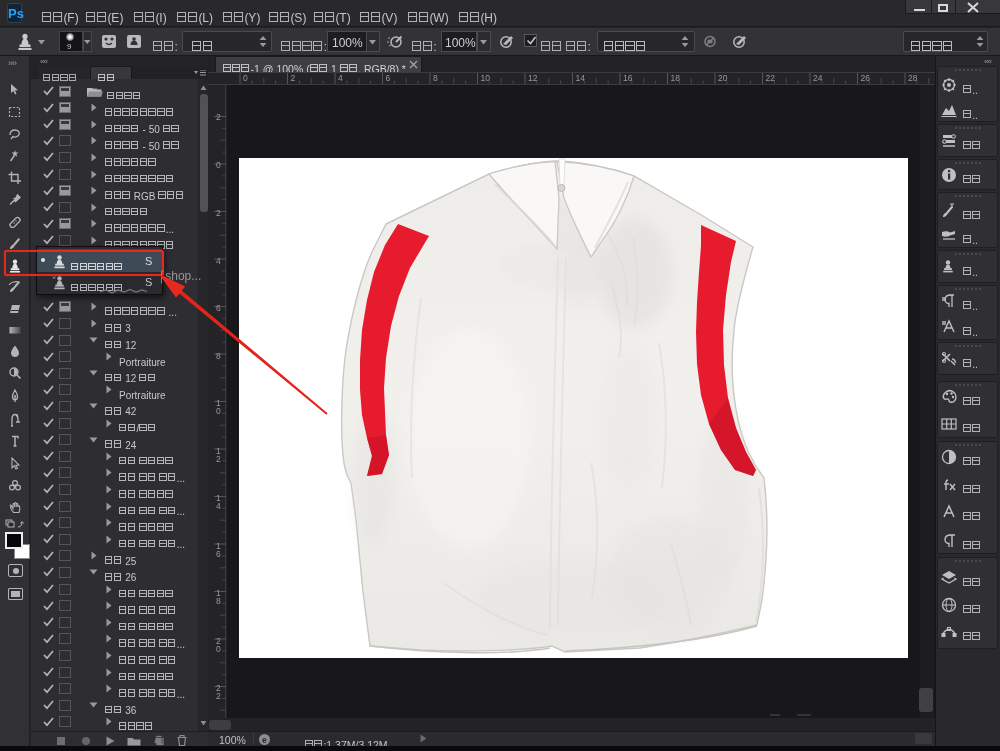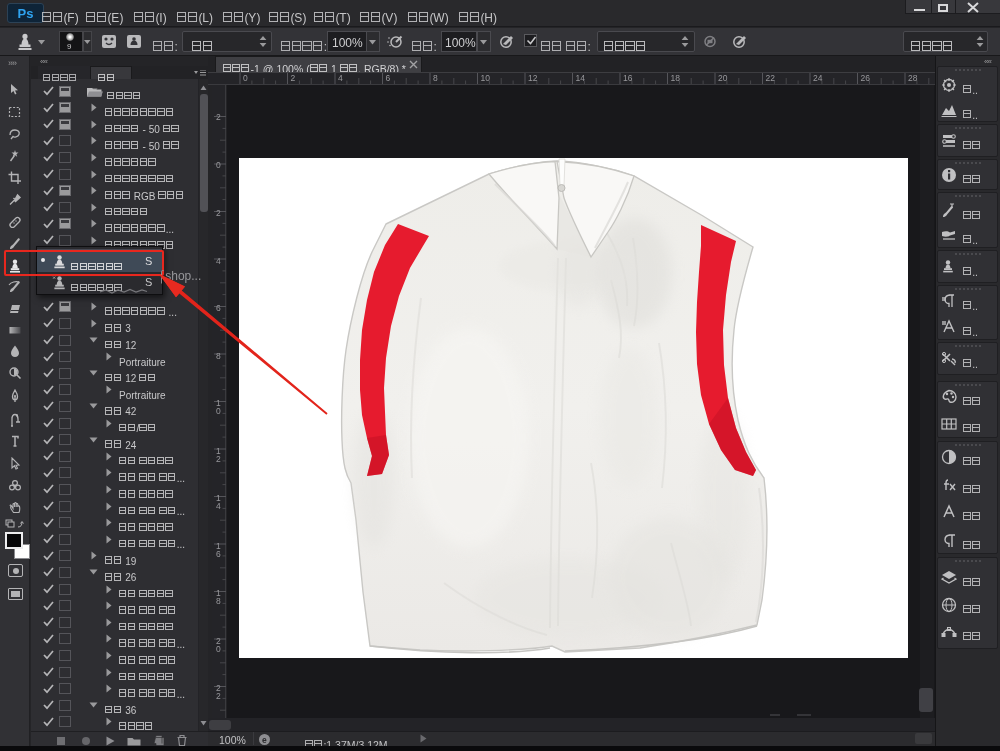--- a/index.html
+++ b/index.html
@@ -5,21 +5,21 @@
 .abs{position:absolute}
 .cjk .g{display:inline-block;border:1px solid currentColor;opacity:.88;vertical-align:middle;margin:0 1.3px 2px 0;
  background:linear-gradient(currentColor,currentColor) 50% 45%/100% 1px no-repeat;box-sizing:border-box}
 .cjk .lt{vertical-align:middle}
 .cjk{white-space:nowrap;letter-spacing:0}
 .txt{position:absolute;white-space:nowrap}
 </style></head><body>
 <div class="abs" style="left:0;top:0;width:1000px;height:751px;background:#242427;overflow:hidden">
 
 <div class="abs" style="left:0;top:0;width:1000px;height:27px;background:#29292c;border-bottom:1px solid #1a1a1d"></div>
-<div class="abs" style="left:7px;top:3px;width:37px;height:20px;background:#0e2438;border-radius:3px;border:1px solid #2c4256;color:#2fa3f0;font-size:13px;font-weight:bold;text-align:center;line-height:19px">Ps</div>
+<div class="abs" style="left:7px;top:3px;width:15px;height:20px;background:#0e2438;border-radius:3px;border:1px solid #2c4256;color:#2fa3f0;font-size:13px;font-weight:bold;text-align:center;line-height:19px">Ps</div>
 <div class="txt" style="left:42px;top:7px"><span class="cjk" style="font-size:12px;color:#c6c6c8;font-weight:400"><i class="g" style="width:9.4px;height:9.6px"></i><i class="g" style="width:9.4px;height:9.6px"></i><span class="lt">(F)</span></span></div>
 <div class="txt" style="left:86px;top:7px"><span class="cjk" style="font-size:12px;color:#c6c6c8;font-weight:400"><i class="g" style="width:9.4px;height:9.6px"></i><i class="g" style="width:9.4px;height:9.6px"></i><span class="lt">(E)</span></span></div>
 <div class="txt" style="left:134px;top:7px"><span class="cjk" style="font-size:12px;color:#c6c6c8;font-weight:400"><i class="g" style="width:9.4px;height:9.6px"></i><i class="g" style="width:9.4px;height:9.6px"></i><span class="lt">(I)</span></span></div>
 <div class="txt" style="left:177px;top:7px"><span class="cjk" style="font-size:12px;color:#c6c6c8;font-weight:400"><i class="g" style="width:9.4px;height:9.6px"></i><i class="g" style="width:9.4px;height:9.6px"></i><span class="lt">(L)</span></span></div>
 <div class="txt" style="left:223px;top:7px"><span class="cjk" style="font-size:12px;color:#c6c6c8;font-weight:400"><i class="g" style="width:9.4px;height:9.6px"></i><i class="g" style="width:9.4px;height:9.6px"></i><span class="lt">(Y)</span></span></div>
 <div class="txt" style="left:269px;top:7px"><span class="cjk" style="font-size:12px;color:#c6c6c8;font-weight:400"><i class="g" style="width:9.4px;height:9.6px"></i><i class="g" style="width:9.4px;height:9.6px"></i><span class="lt">(S)</span></span></div>
 <div class="txt" style="left:314px;top:7px"><span class="cjk" style="font-size:12px;color:#c6c6c8;font-weight:400"><i class="g" style="width:9.4px;height:9.6px"></i><i class="g" style="width:9.4px;height:9.6px"></i><span class="lt">(T)</span></span></div>
 <div class="txt" style="left:360px;top:7px"><span class="cjk" style="font-size:12px;color:#c6c6c8;font-weight:400"><i class="g" style="width:9.4px;height:9.6px"></i><i class="g" style="width:9.4px;height:9.6px"></i><span class="lt">(V)</span></span></div>
 <div class="txt" style="left:408px;top:7px"><span class="cjk" style="font-size:12px;color:#c6c6c8;font-weight:400"><i class="g" style="width:9.4px;height:9.6px"></i><i class="g" style="width:9.4px;height:9.6px"></i><span class="lt">(W)</span></span></div>
 <div class="txt" style="left:459px;top:7px"><span class="cjk" style="font-size:12px;color:#c6c6c8;font-weight:400"><i class="g" style="width:9.4px;height:9.6px"></i><i class="g" style="width:9.4px;height:9.6px"></i><span class="lt">(H)</span></span></div>
@@ -435,21 +435,21 @@
       <path d="M0.5,0.5 L5.5,4.5 L0.5,8.5 Z" fill="#9a9a9c"></path>
     </svg>
 <div class="txt" style="left:119px;top:533.2px"><span class="cjk" style="font-size:10px;color:#c8c8ca;font-weight:400"><i class="g" style="width:7.4px;height:7.6px"></i><i class="g" style="width:7.4px;height:7.6px"></i><span class="lt"> </span><i class="g" style="width:7.4px;height:7.6px"></i><i class="g" style="width:7.4px;height:7.6px"></i><span class="lt"> </span><i class="g" style="width:7.4px;height:7.6px"></i><i class="g" style="width:7.4px;height:7.6px"></i><span class="lt">...</span></span></div>
 <svg class="abs" style="left:43px;top:550.8px" width="11" height="10">
       <path d="M1,5 L4,8.2 L10,1" stroke="#b5b5b7" stroke-width="1.7" fill="none"></path>
     </svg>
 <div class="abs" style="left:59px;top:550.3px;width:12px;height:11px;border:1px solid #55555a"></div>
 <svg class="abs" style="left:91px;top:551.3px" width="6" height="9">
       <path d="M0.5,0.5 L5.5,4.5 L0.5,8.5 Z" fill="#9a9a9c"></path>
     </svg>
-<div class="txt" style="left:105px;top:549.8px"><span class="cjk" style="font-size:10px;color:#c8c8ca;font-weight:400"><i class="g" style="width:7.4px;height:7.6px"></i><i class="g" style="width:7.4px;height:7.6px"></i><span class="lt"> 19</span></span></div>
+<div class="txt" style="left:105px;top:549.8px"><span class="cjk" style="font-size:10px;color:#c8c8ca;font-weight:400"><i class="g" style="width:7.4px;height:7.6px"></i><i class="g" style="width:7.4px;height:7.6px"></i><span class="lt"> 25</span></span></div>
 <svg class="abs" style="left:43px;top:567.4px" width="11" height="10">
       <path d="M1,5 L4,8.2 L10,1" stroke="#b5b5b7" stroke-width="1.7" fill="none"></path>
     </svg>
 <div class="abs" style="left:59px;top:566.9px;width:12px;height:11px;border:1px solid #55555a"></div>
 <svg class="abs" style="left:89px;top:569.4px" width="9" height="6">
       <path d="M0.5,0.5 L8.5,0.5 L4.5,5.5 Z" fill="#9a9a9c"></path>
     </svg>
 <div class="txt" style="left:105px;top:566.4px"><span class="cjk" style="font-size:10px;color:#c8c8ca;font-weight:400"><i class="g" style="width:7.4px;height:7.6px"></i><i class="g" style="width:7.4px;height:7.6px"></i><span class="lt"> 26</span></span></div>
 <svg class="abs" style="left:43px;top:584.0px" width="11" height="10">
       <path d="M1,5 L4,8.2 L10,1" stroke="#b5b5b7" stroke-width="1.7" fill="none"></path>

